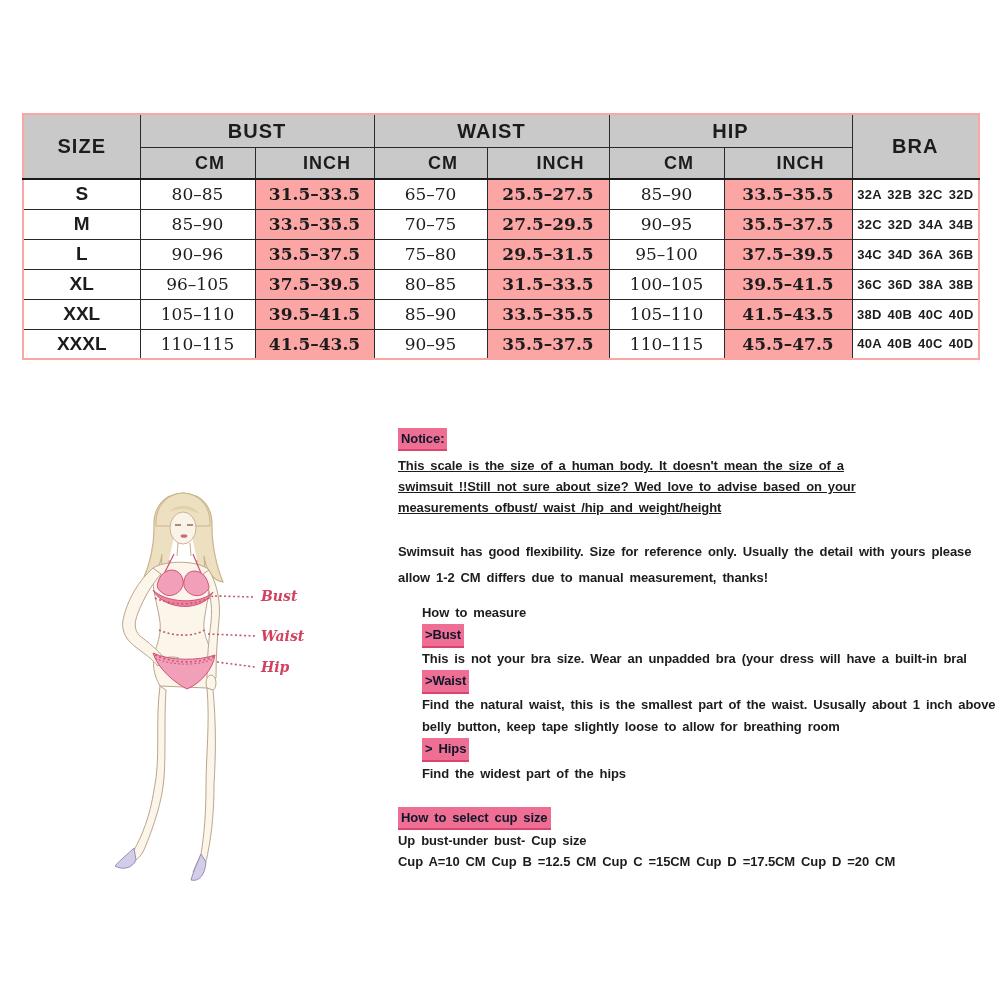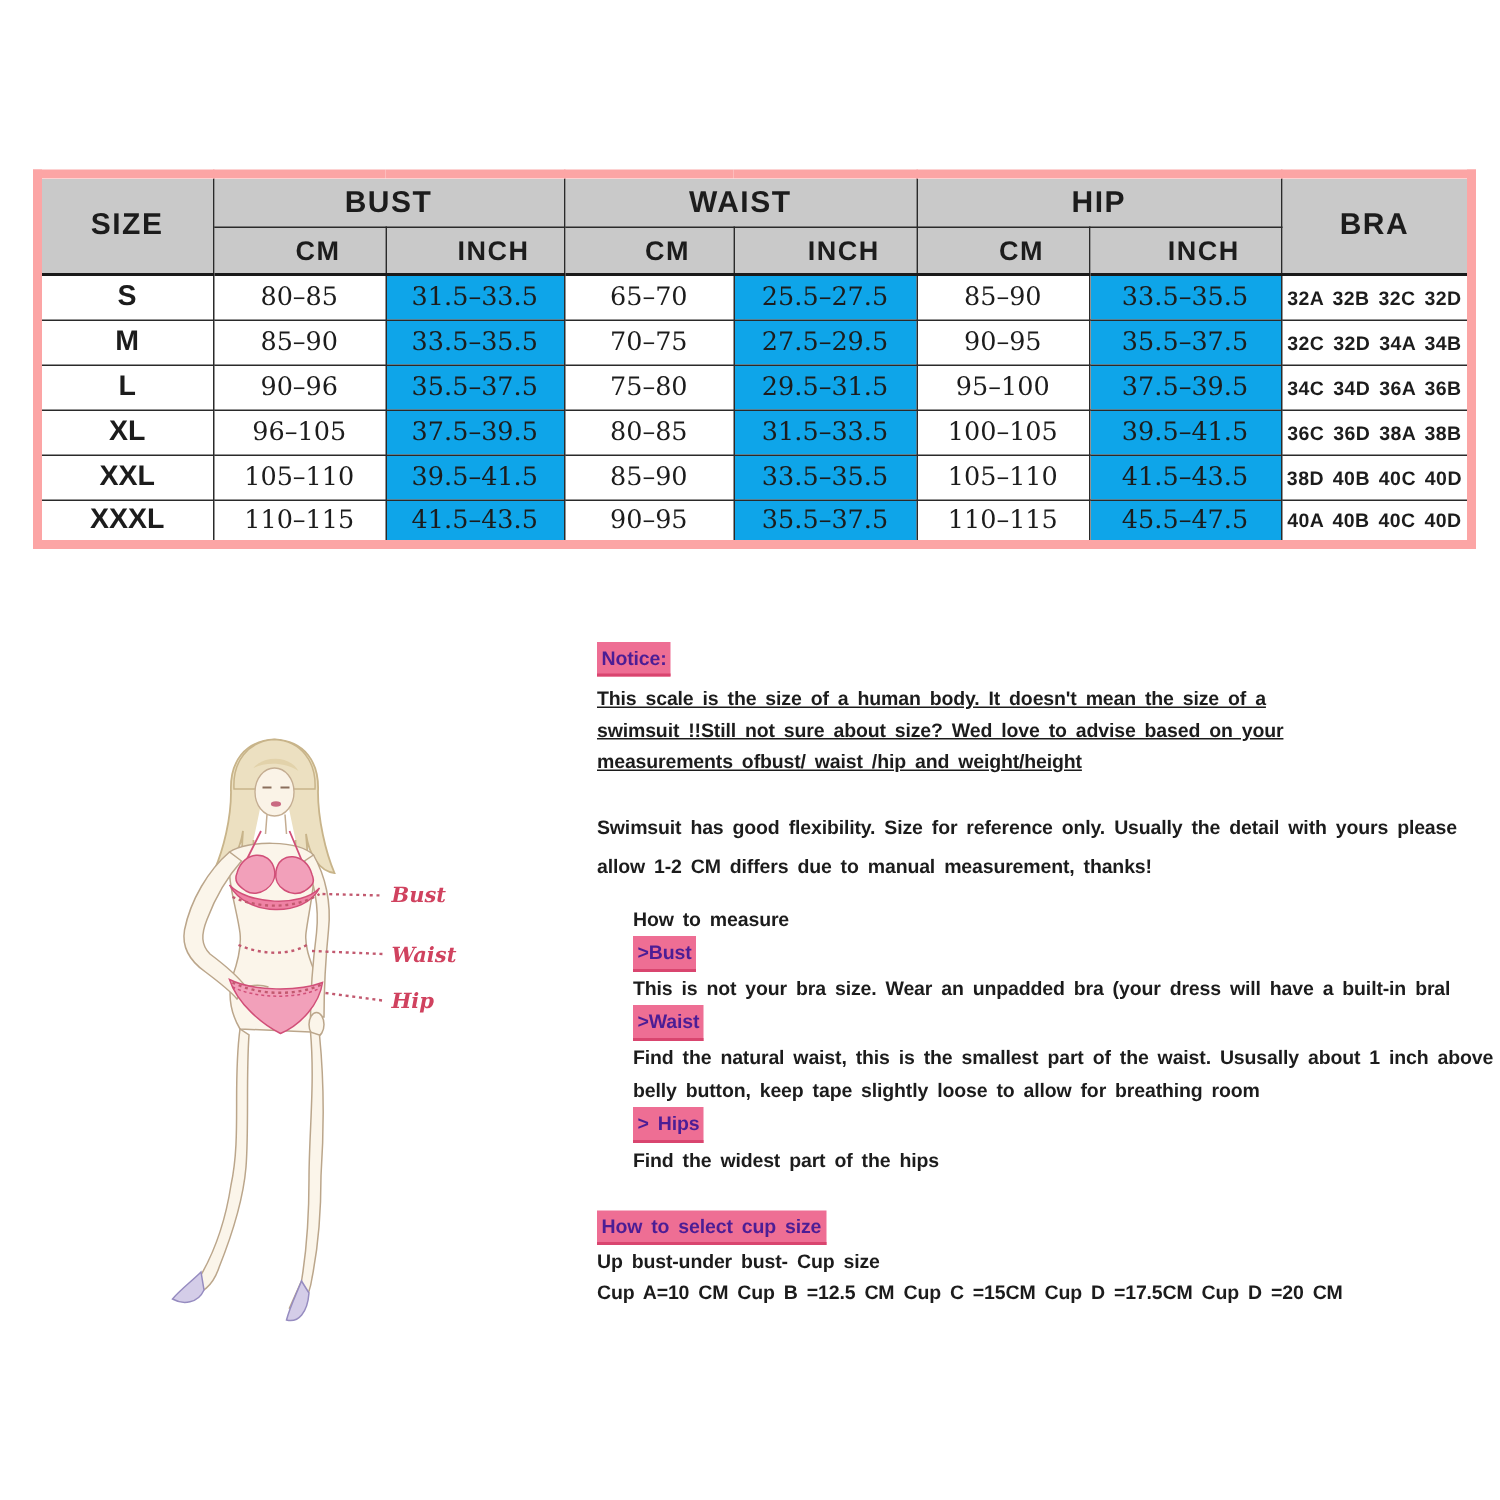--- a/index.html
+++ b/index.html
@@ -7,50 +7,50 @@
     width:1000px; height:1000px; position:relative;
     background:#ffffff; overflow:hidden;
     font-family:"Liberation Sans", sans-serif;
     color:#1c1c1c;
   }
 
   
   .size-table-wrap { position:absolute; left:22px; top:113px; }
   table.size-table {
     border-collapse:collapse; table-layout:fixed;
-    width:956px; border:6px solid #fca5a5;
+    width:956px; border:2px solid #fca5a5;
   }
   .size-table th, .size-table td {
     border:1px solid #2a2a2a; text-align:center; vertical-align:middle;
     padding:0; overflow:hidden; white-space:nowrap;
   }
   .size-table thead th { background:#c9c9c9; }
   .size-table thead .group-row th { height:32px; font-size:20px; font-weight:600; letter-spacing:1px; }
   .size-table thead .sub-row th { height:30px; font-size:18px; font-weight:600; letter-spacing:1px; }
   .size-table thead th.span2 { font-size:20px; }
   .size-table thead tr.sub-row th { border-bottom:2px solid #1a1a1a;padding-left:25px; }
   .size-table thead th.span2 { border-bottom:2px solid #1a1a1a; }
   .size-table tbody tr { height:30px; }
   .size-table tbody td { font-family:"DejaVu Serif", serif; font-size:17px; background:#ffffff; }
   .size-table tbody td.size-cell { font-family:"Liberation Sans", sans-serif; font-size:19px; font-weight:bold; }
-  .size-table tbody td.inch { background:#0ea5e9; }
+  .size-table tbody td.inch { background:#fca5a5;font-weight:bold; }
   .size-table tbody td.bra-cell { font-family:"Liberation Sans", sans-serif; font-size:13px; font-weight:600; letter-spacing:0.3px; word-spacing:2px; }
 
   
   .figure-wrap { position:absolute; left:103px; top:490px; width:260px; height:402px; }
   .fig-label { font-family:"DejaVu Serif", serif; font-style:italic; font-weight:bold; font-size:14px; }
 
   
   .notice-col { position:absolute; left:398px; top:428px; width:585px; }
   .notice-col .ln {
     font-weight:bold; font-size:13px; line-height:21px;
     letter-spacing:-0.1px; word-spacing:2.5px; white-space:nowrap;
   }
   .hl {
-    display:inline-block; background:#ee6e94; color:#4c1d95;
+    display:inline-block; background:#ee6e94; color:#0f172a;
     padding:0 3px; border-bottom:2px solid #d9456f;
   }
   .para1 { margin-top:4px;text-decoration:underline; }
   .para2 { margin-top:21px; }
   .para2 .ln { line-height:26px; }
   .measure-block { margin-top:11px; }
   .measure-block .ln { line-height:22px;margin-left:24px; }
   .gap-before-hips-body { line-height:24px !important; }
   .cup-block { margin-top:21px; }
 </style>

